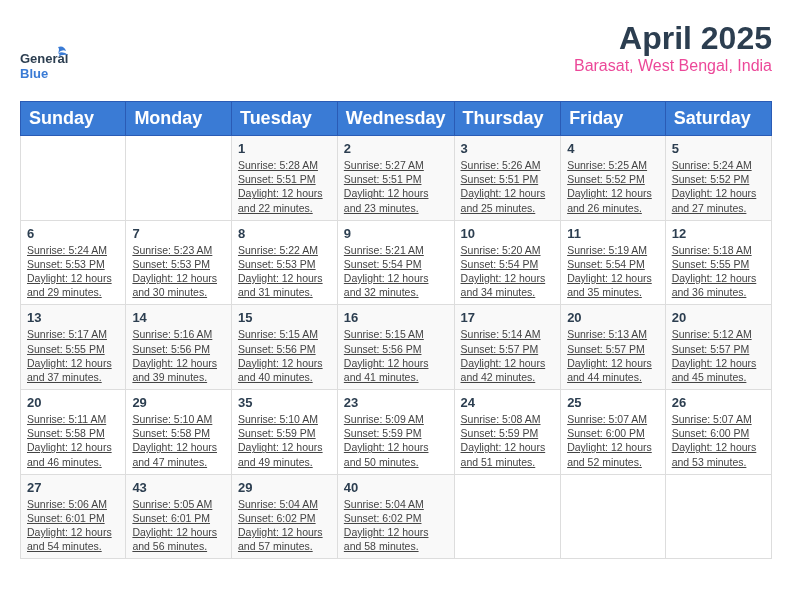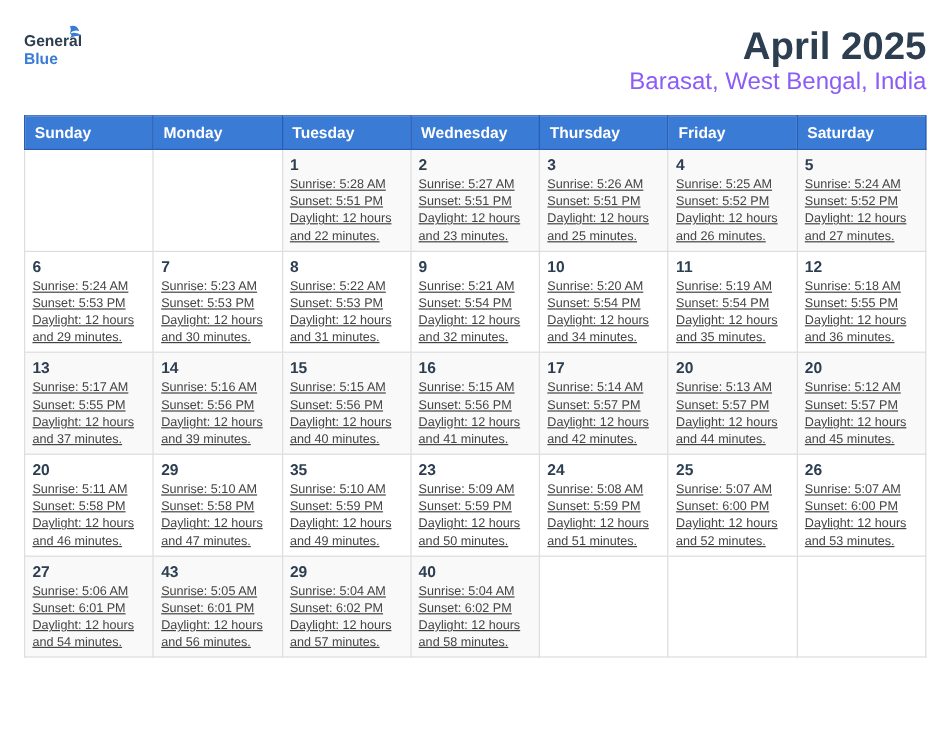--- a/index.html
+++ b/index.html
@@ -22,34 +22,34 @@
     }
     .title-block {
       text-align: right;
     }
     .month-title {
       font-size: 32px;
       font-weight: bold;
       color: #2c3e50;
     }
     .location {
-      font-size: 20px;
-      color: #8b5cf6;
+      font-size: 16px;
+      color: #ec4899;
     }
     .calendar {
       width: 100%;
       border-collapse: collapse;
       border: 1px solid #ccc;
     }
     .calendar th {
       background: #3a7bd5;
       color: #fff;
       text-align: left;
       padding: 6px 8px;
-      font-size: 13px;
+      font-size: 18px;
       border: 1px solid #2a5bb5;
     }
     .calendar td {
       vertical-align: top;
       padding: 5px 6px;
       border: 1px solid #ddd;
       width: calc(100% / 7);
       min-height: 80px;
       font-size: 11px;
       color: #333;
@@ -77,21 +77,21 @@
     .empty {
       background: #fff !important;
     }
   </style>
 </head>
 <body>
 
 <div class="header">
   <div class="logo">
     <div>
-      <div style="display:flex;align-items:flex-start;gap:6px;">
+      <div style="display:flex;align-items:flex-start;gap:6px;margin-top:25px;">
         <div style="position:relative;width:48px;height:40px;">
           
           <svg width="48" height="40" viewBox="0 0 48 40">
             <text x="0" y="18" font-size="13" font-weight="bold" fill="#2c3e50">General</text>
             <text x="0" y="33" font-size="13" font-weight="bold" fill="#3a7bd5">Blue</text>
 
             <path d="M38 2 Q44 0 46 6 Q42 4 38 8 Q40 4 38 2Z" fill="#3a7bd5"></path>
             <path d="M38 8 Q44 6 48 10 Q42 9 38 12 Q41 9 38 8Z" fill="#3a7bd5"></path>
           </svg>
         </div>

